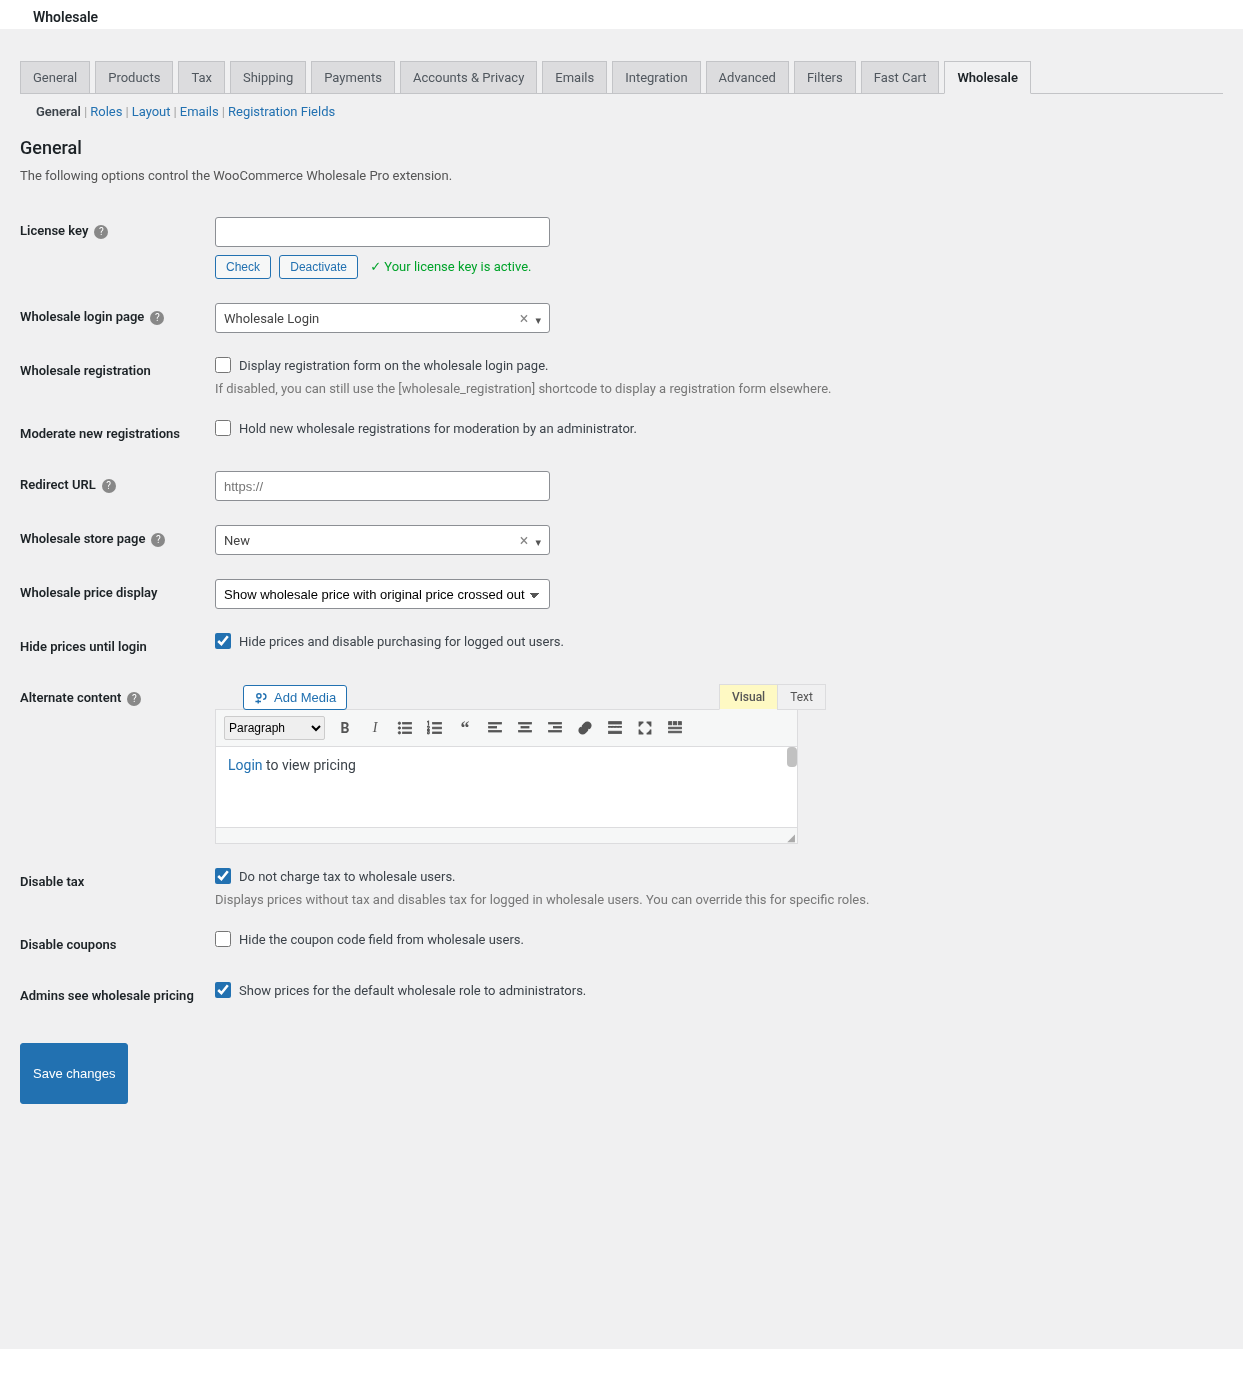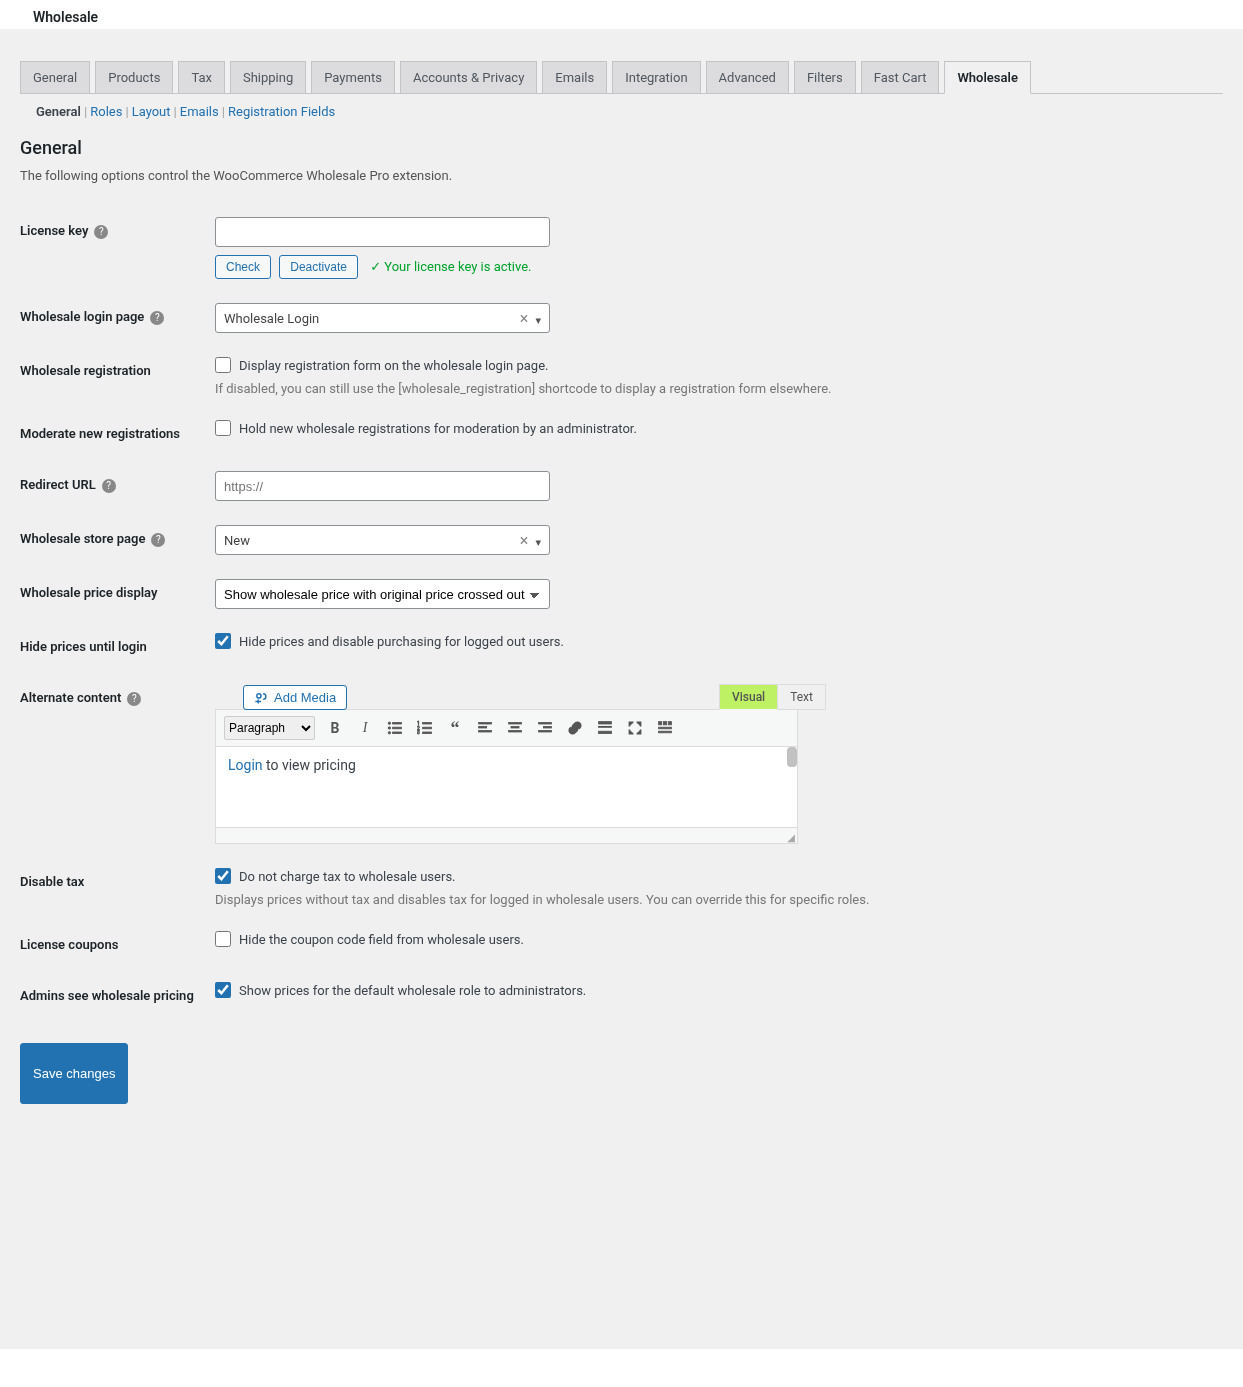--- a/index.html
+++ b/index.html
@@ -31,21 +31,21 @@
   .select2 .clear { color:#888; font-size:16px; cursor:pointer; margin-right:4px;}
   .select2 .arrow { color:#555; font-size:11px;}
   .chk-row { display:flex; align-items:center; gap:8px;}
   input[type=checkbox]{ width:16px; height:16px; accent-color:#2271b1; border:1px solid #8c8f94; border-radius:3px; margin:0; }
   .sub-desc { color:#777; font-size:13px; margin-top:8px;}
   .add-media-btn { border:1px solid #2271b1; color:#2271b1; background:#fff; padding:4px 10px; border-radius:3px; cursor:pointer; font-size:13px; display:inline-flex; align-items:center; gap:6px;}
   .editor-box { width:583px; border:1px solid #dcdcde; margin-top:0;}
   .editor-header { display:flex; justify-content:space-between; align-items:flex-end; margin-bottom:-1px;margin-left:28px;}
   .etabs { display:flex;}
   .etab { border:1px solid #dcdcde; background:#f0f0f1; padding:5px 12px; font-size:12px; cursor:pointer; color:#555; margin-left:-1px;}
-  .etab.active { background:#bef264; border-bottom-color:#f6f7f7; font-weight:500;}
+  .etab.active { background:#fef9c3; border-bottom-color:#f6f7f7; font-weight:500;}
   .toolbar { background:#f6f7f7; border-bottom:1px solid #dcdcde; padding:6px 8px; display:flex; align-items:center; gap:10px;}
   .toolbar select { height:24px; font-size:12px; border:1px solid #ccc; border-radius:2px;}
   .ticon { width:20px; height:20px; display:inline-flex; align-items:center; justify-content:center; font-size:14px; color:#555; cursor:pointer;}
   .editor-content { min-height:80px; padding:10px 12px; font-size:14px; position:relative; background:#fff;}
   .editor-content a { color:#2271b1; text-decoration:none;}
   .editor-scroll { position:absolute; right:0; top:0; width:10px; height:20px; background:#c1c1c1; border-radius:4px;}
   .editor-status { height:16px; background:#f6f7f7; border-top:1px solid #dcdcde; position:relative;}
   .resize-grip { position:absolute; right:2px; bottom:1px; font-size:10px; color:#aaa; line-height:8px;}
   .savebtn { background:#2271b1; color:#fff; border:1px solid #2271b1; padding:22px 12px; border-radius:3px; cursor:pointer; font-size:13px; margin-top:22px;}
   select.wide { appearance: none; background-image: linear-gradient(45deg, transparent 50%, #555 50%), linear-gradient(135deg, #555 50%, transparent 50%); background-position: calc(100% - 15px) 13px, calc(100% - 10px) 13px; background-size: 5px 5px, 5px 5px; background-repeat: no-repeat;}
@@ -164,21 +164,21 @@
                 </svg>
             <span>Add Media</span>
           </button>
           <div class="etabs">
             <div class="etab active">Visual</div>
             <div class="etab">Text</div>
           </div>
         </div>
         <div class="editor-box">
           <div class="toolbar">
-            <select style="width:91px;"><option>Paragraph</option></select>
+            <select style="width:101px;"><option>Paragraph</option></select>
             <span class="ticon" style="font-weight:bold;">B</span>
             <span class="ticon" style="font-style:italic; font-family:serif;">I</span>
             <span class="ticon">
                   <svg viewBox="0 0 20 20">
                     <circle cx="3" cy="4" r="1.5"></circle>
                     <rect x="7" y="3" width="11" height="2"></rect>
                     <circle cx="3" cy="10" r="1.5"></circle>
                     <rect x="7" y="9" width="11" height="2"></rect>
                     <circle cx="3" cy="16" r="1.5"></circle>
                     <rect x="7" y="15" width="11" height="2"></rect>
@@ -261,21 +261,21 @@
       <td>
         <label class="chk-row">
               <input type="checkbox" checked="" style="">
               <span>Do not charge tax to wholesale users.</span>
             </label>
         <div class="sub-desc">Displays prices without tax and disables tax for logged in wholesale users. You can override this for specific roles.</div>
       </td>
     </tr>
 
     <tr>
-      <th><span>License coupons</span></th>
+      <th><span>Disable coupons</span></th>
       <td>
             <label class="chk-row">
               <input type="checkbox" style="">
               <span>Hide the coupon code field from wholesale users.</span>
             </label>
           </td>
     </tr>
 
     <tr>
       <th><span>Admins see wholesale pricing</span></th>

